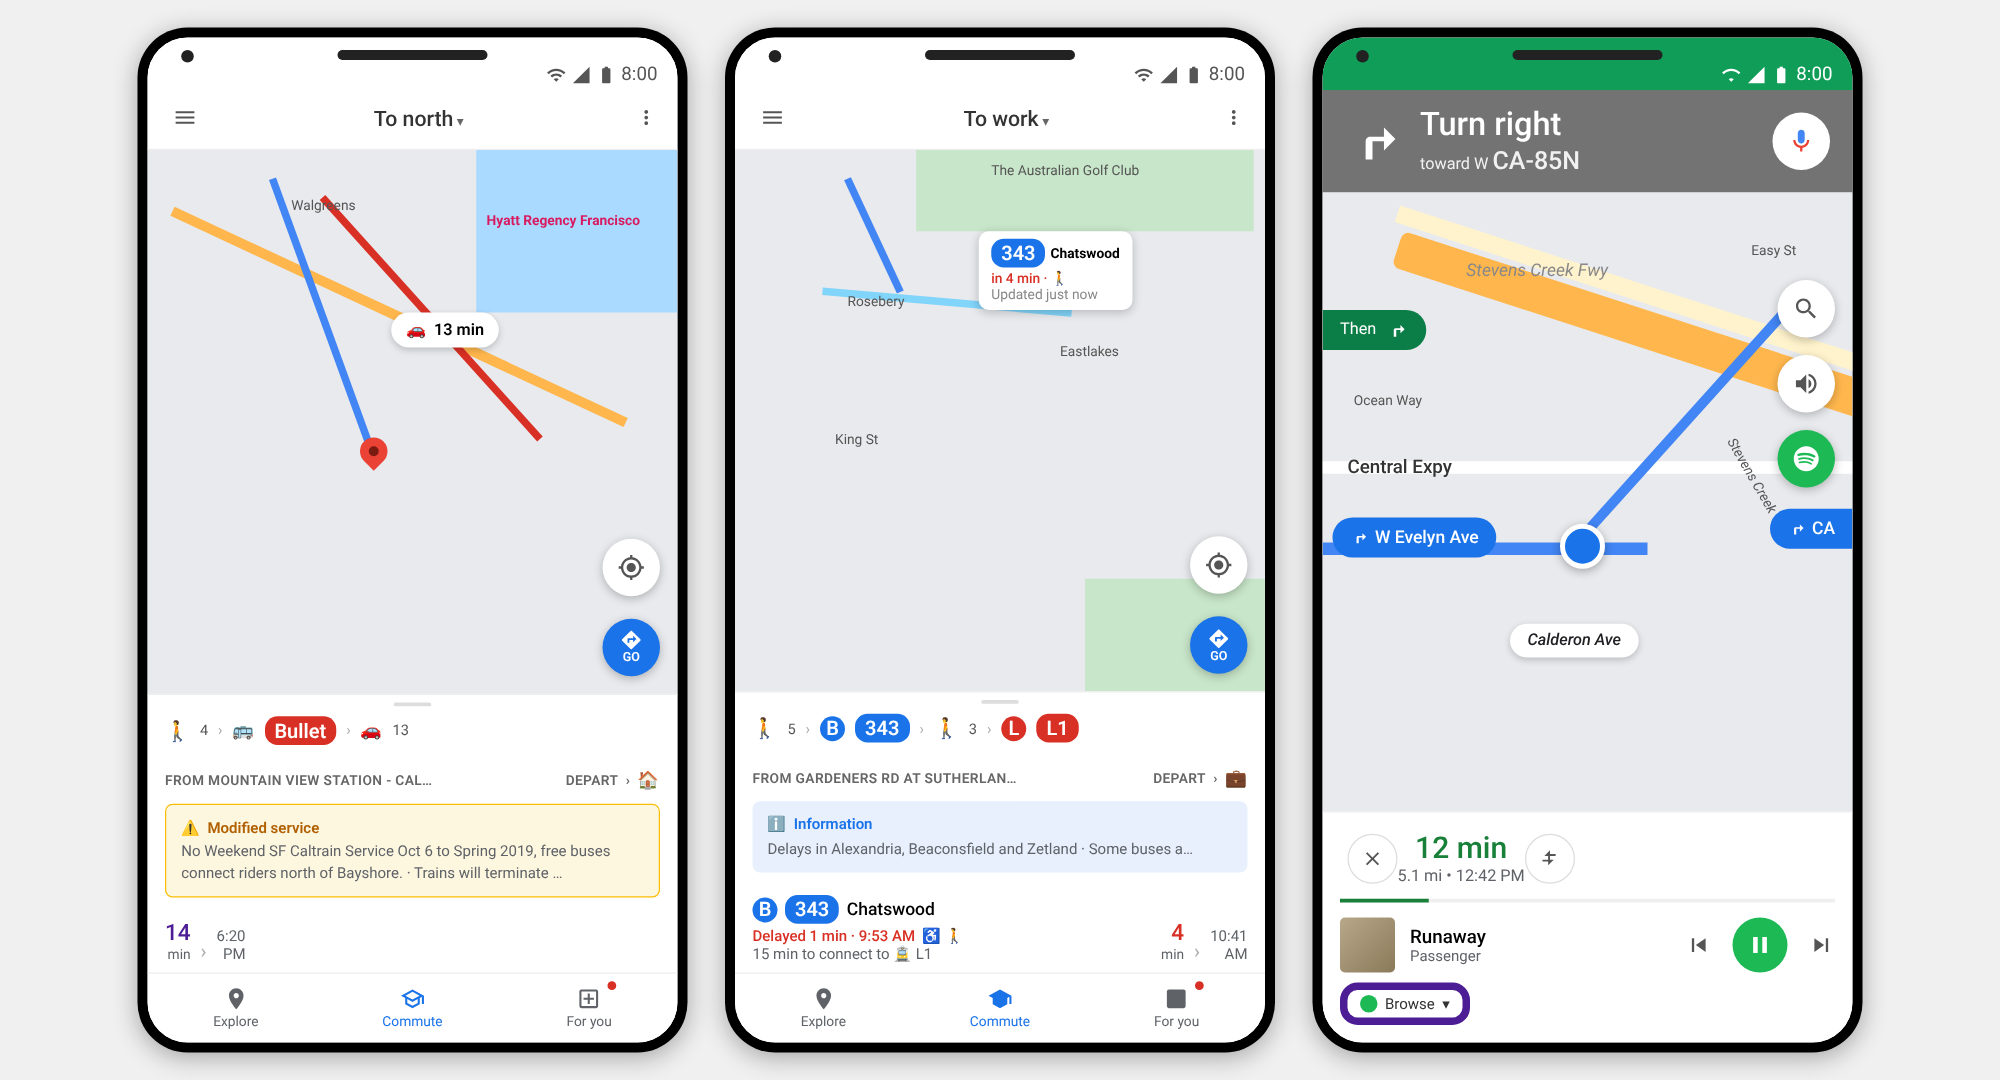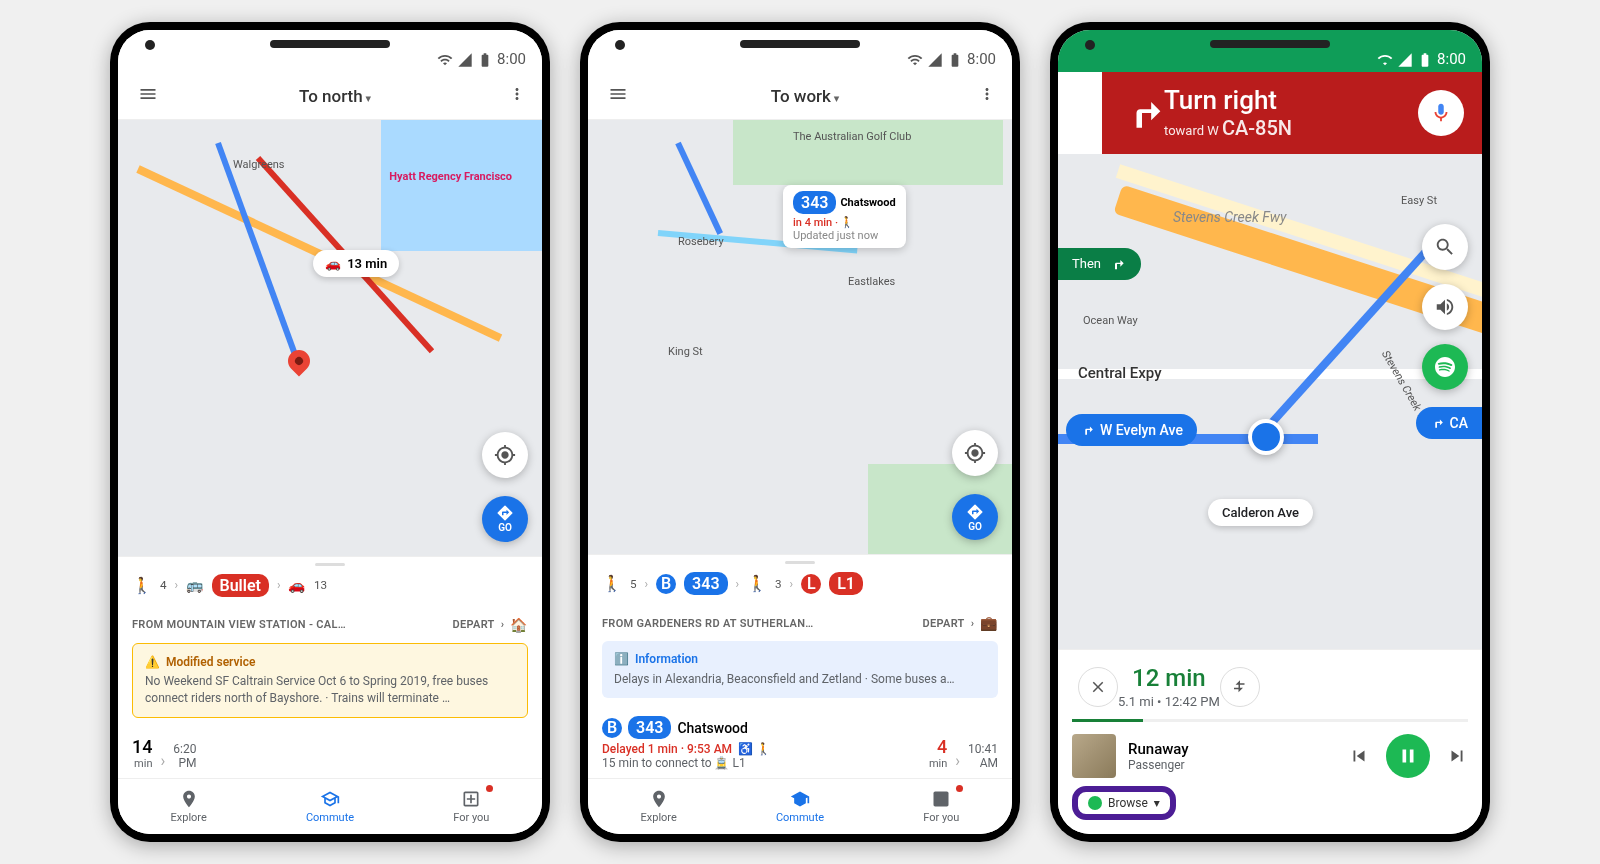--- a/index.html
+++ b/index.html
@@ -53,39 +53,39 @@
     .alert-title { font-weight: 600; margin-bottom: 3px; display: flex; align-items: center; gap: 6px; }
     .alert-box.orange .alert-title { color: #b06000; }
     .alert-box.blue .alert-title { color: #1a73e8; }
     .alert-body { color: #5f6368; font-size: 12px; }
     
     .transit-item { padding: 8px 14px; }
     .transit-item-header { display: flex; align-items: center; gap: 6px; font-size: 14px; font-weight: 500; margin-bottom: 3px; }
     .transit-item-sub { font-size: 15px; color: #202124; }
     .transit-item-row { display: flex; justify-content: space-between; align-items: flex-end; }
     .eta-col { text-align: right; }
-    .eta-main { color: #000000; font-size: 18px; font-weight: 500; }
+    .eta-main { color: #4c1d95; font-size: 18px; font-weight: 500; }
     .eta-main.red { color: #d93025; }
     .eta-sub { font-size: 11px; color: #5f6368; }
     .eta-time { text-align: right; font-size: 12px; color: #5f6368; }
     
     .bottom-nav { display: flex; height: 56px; border-top: 1px solid #eee; background: #fff; }
     .nav-item { flex: 1; display: flex; flex-direction: column; align-items: center; justify-content: center; gap: 2px; font-size: 11px; color: #5f6368; cursor: pointer; position: relative; }
     .nav-item.active { color: #1a73e8; }
     .nav-dot { position: absolute; top: 6px; right: 35%; width: 7px; height: 7px; background: #d93025; border-radius: 50%; }
     
     
-    .nav-banner { background: #b91c1c; color: #fff; padding: 14px 18px; display: flex; align-items: center; gap: 0; margin-left: 44px; }
+    .nav-banner { background: #737373; color: #fff; padding: 14px 18px; display: flex; align-items: center; gap: 16px; }
     .nav-direction { font-size: 26px; font-weight: 500; line-height: 1.15; }
     .nav-toward { font-size: 13px; opacity: 0.9; }
     .nav-toward .road-name { font-size: 20px; font-weight: 500; }
     .mic-btn { width: 46px; height: 46px; background: #fff; border-radius: 50%; margin-left: auto; display: flex; align-items: center; justify-content: center; cursor: pointer; }
     .then-badge { position: absolute; top: 94px; left: 0; background: #0a7e46; color: #fff; padding: 8px 16px 8px 14px; font-size: 13px; border-radius: 0 22px 22px 0; display: flex; align-items: center; gap: 8px; z-index: 10; }
     
-    .street-label { position: absolute; background: #fff; border-radius: 14px; padding: 6px 14px; font-size: 13px; font-weight: 500; box-shadow: 0 2px 6px rgba(0,0,0,0.2); color:#202124; }
+    .street-label { position: absolute; background: #fff; border-radius: 14px; padding: 6px 14px; font-size: 13px; font-weight: 500; box-shadow: 0 2px 6px rgba(0,0,0,0.2); color:#202124;font-style:italic; }
     .road-sign { position: absolute; background: #1a73e8; color: #fff; border-radius: 20px; padding: 8px 14px; font-size: 14px; font-weight: 500; display: flex; align-items: center; gap: 6px; }
     .road-sign.right { border-radius: 20px 0 0 20px; }
     
     .nav-bottom { background: #fff; padding: 14px; border-top: 1px solid #eee; }
     .nav-eta-row { display: flex; align-items: center; justify-content: flex-start; padding: 0 6px 10px; }
     .nav-eta-col { text-align: center; }
     .nav-eta-main { color: #188038; font-size: 24px; font-weight: 500; }
     .nav-eta-sub { font-size: 13px; color: #5f6368; margin-top: 2px; }
     .circle-btn { width: 40px; height: 40px; border: 1px solid #ddd; border-radius: 50%; display: flex; align-items: center; justify-content: center; cursor: pointer; }
     .progress-bar { height: 3px; background: #efefef; margin-bottom: 12px; position:relative;}

